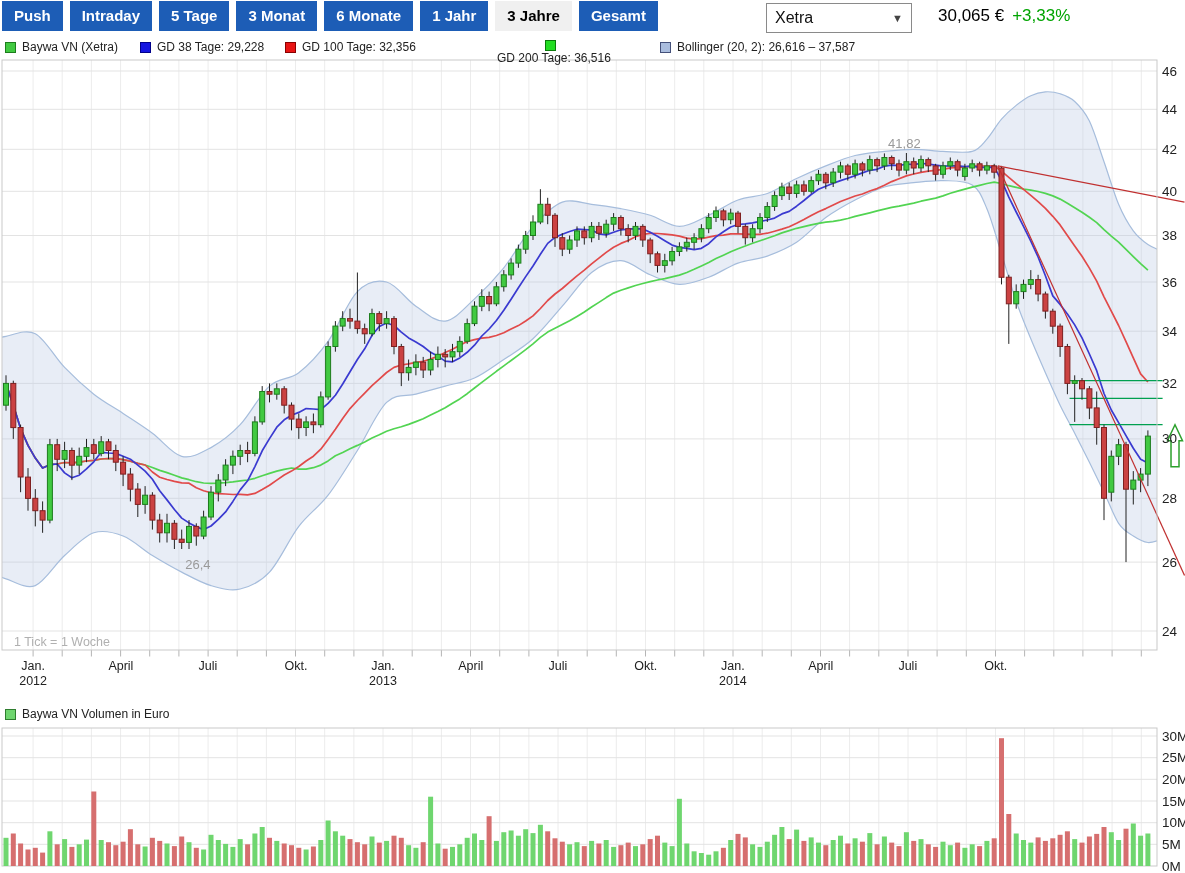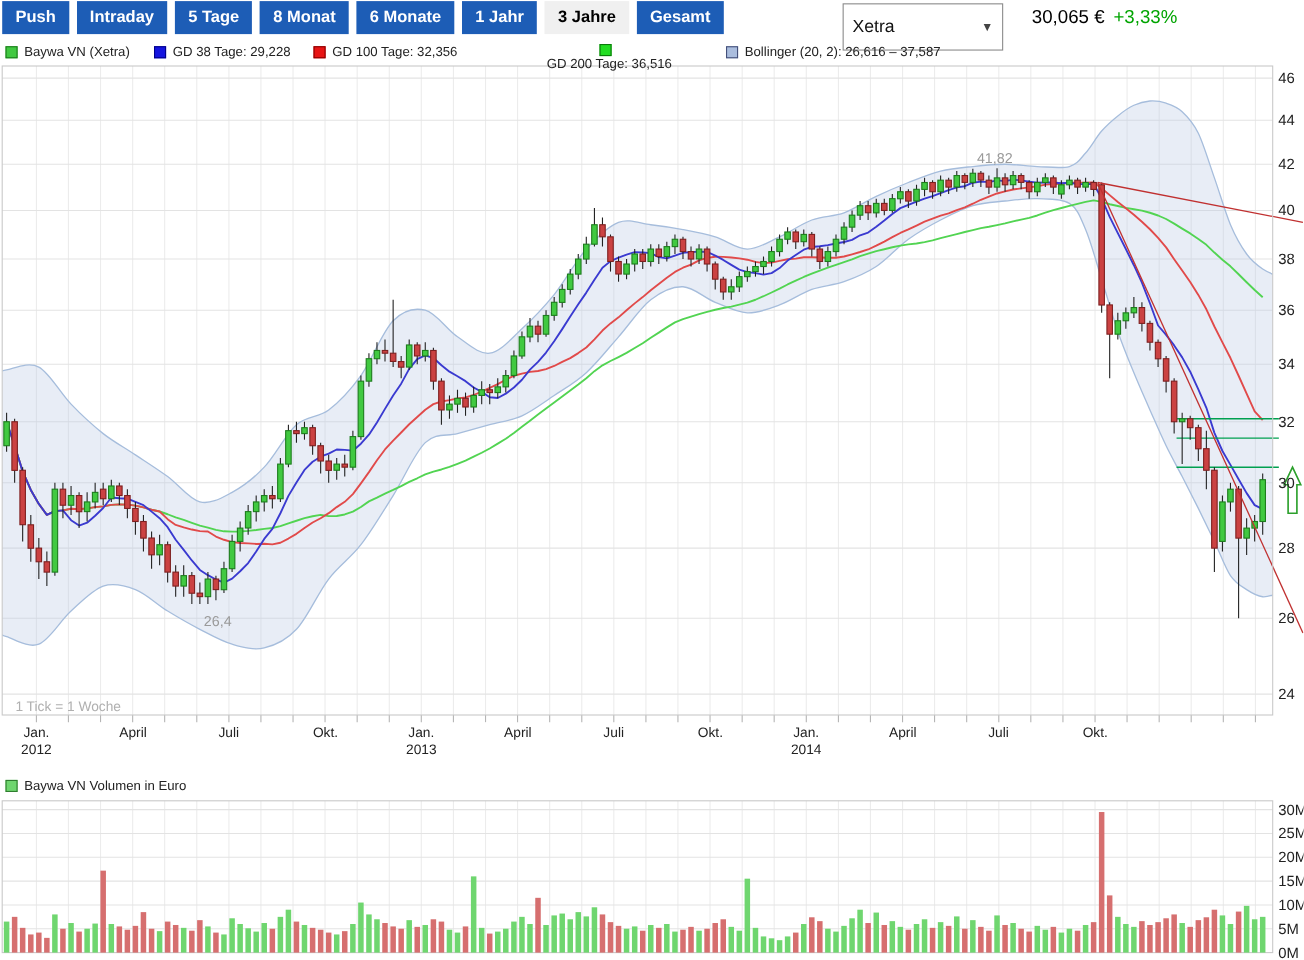--- a/index.html
+++ b/index.html
@@ -4,21 +4,21 @@
 <style>
   html,body{margin:0;padding:0;background:#fff;}
   body{width:1185px;height:873px;position:relative;overflow:hidden;
        font-family:"Liberation Sans",sans-serif;}
   #stage{position:absolute;inset:0;}
   svg text{font-family:"Liberation Sans",sans-serif;}
   .toolbar{position:absolute;left:2px;top:1px;display:flex;gap:7px;z-index:3;}
   .tb-btn{height:30px;line-height:30px;padding:0 12px;background:#1d5db6;color:#fff;
           font-size:15px;font-weight:bold;cursor:pointer;white-space:nowrap;}
   .tb-btn.active{background:#f0f0f0;color:#000;cursor:default;}
-  .exchange{position:absolute;left:766px;top:3px;width:146px;height:43px;border:1px solid #8a8a8a;
+  .exchange{position:absolute;left:766px;top:3px;width:146px;height:30px;border:1px solid #8a8a8a;
             background:#fff;z-index:3;font-size:16px;color:#111;display:flex;align-items:center;
             padding-left:8px;box-sizing:border-box;cursor:pointer;}
   .exchange .chev{margin-left:auto;margin-right:8px;color:#444;font-size:11px;}
   .quote{position:absolute;left:938px;top:6px;z-index:3;font-size:17px;color:#000;white-space:nowrap;text-align:center;}
   .quote .chg{color:#00a400;margin-left:8px;}
   .legend-row{position:absolute;left:0;top:40px;height:16px;z-index:3;width:100%;padding-left:40px;}
   .lg-item{position:absolute;top:0;display:flex;align-items:center;font-size:12px;color:#222;white-space:nowrap;}
   .lg-sq{width:11px;height:11px;margin-right:6px;border:1px solid #333;box-sizing:border-box;flex:0 0 auto;}
   .vol-legend{position:absolute;left:5px;top:707px;z-index:3;}
 </style>
@@ -713,21 +713,21 @@
       <rect x="1130.8" y="823.5" width="5" height="42.5" fill="#6fd66f"></rect>
       <rect x="1138.1" y="835.7" width="5" height="30.3" fill="#6fd66f"></rect>
       <rect x="1145.4" y="833.5" width="5" height="32.5" fill="#6fd66f"></rect>
     </g>
   </svg>
 
 <div class="toolbar" id="toolbar">
     <div class="tb-btn">Push</div>
     <div class="tb-btn">Intraday</div>
     <div class="tb-btn">5 Tage</div>
-    <div class="tb-btn">8 Monat</div>
+    <div class="tb-btn">3 Monat</div>
     <div class="tb-btn">6 Monate</div>
     <div class="tb-btn">1 Jahr</div>
     <div class="tb-btn active">3 Jahre</div>
     <div class="tb-btn">Gesamt</div>
   </div>
 <div class="exchange">
   <span>Xetra</span>
   <span class="chev">▼</span>
 </div>
 <div class="quote">

